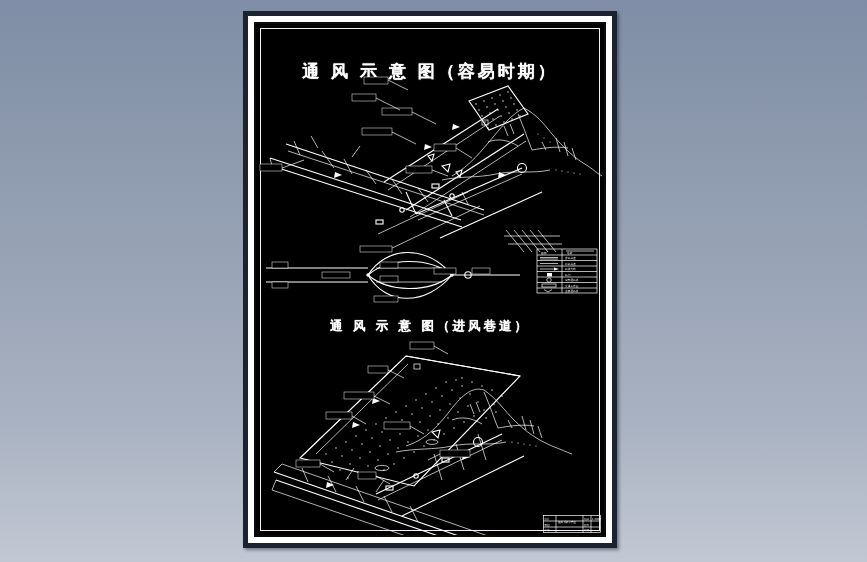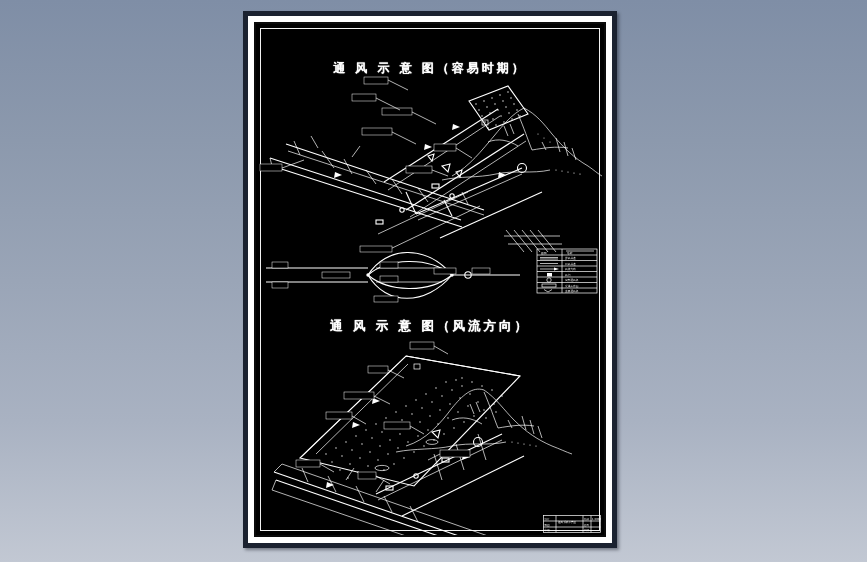--- a/index.html
+++ b/index.html
@@ -25,21 +25,21 @@
   }
   #paper .innerline{position:absolute;left:4px;top:4px;right:4px;bottom:4px;border:1px solid #f2f2f2;}
 
   
   .sheet-title{
     position:absolute;width:100%;text-align:center;color:#ffffff;
     font-family:"DejaVu Sans","Liberation Sans",sans-serif;
     font-weight:bold;letter-spacing:3px;white-space:nowrap;
     text-shadow:0 0 1px #fff;
   }
-  #title-top{top:36px;font-size:12px;}
+  #title-top{top:36px;font-size:17px;}
   #title-bottom{top:294px;font-size:12.5px;}
 
   svg{display:block;}
   .vec{position:absolute;left:0;top:0;}
   .ln{stroke:#ffffff;fill:none;}
   .thin{stroke-width:.7;}
   .med{stroke-width:1.1;}
   .fillw{fill:#ffffff;stroke:none;}
   .lblbox{fill:#000;stroke:#fff;stroke-width:.5;}
 
@@ -58,21 +58,21 @@
   <div id="sheet">
     <div class="rim"></div>
     <div class="rim2"></div>
     <div class="rim3"></div>
 
     <div id="paper">
       <div class="innerline"></div>
 
       <div class="sheet-title" id="title-top">通  风  示  意  图（容易时期）</div>
 
-      <div class="sheet-title" id="title-bottom">通  风  示  意  图（风流方向）</div>
+      <div class="sheet-title" id="title-bottom">通  风  示  意  图（进风巷道）</div>
 
       <svg class="vec" width="348" height="520" viewBox="0 0 348 520">
 
         <g>
           <path class="ln med" d="M14 134 L205 196"></path>
           <path class="ln med" d="M16 142 L206 203"></path>
           <path class="ln thin" d="M14 134 L16 142"></path>
         </g>
 
         <g>

